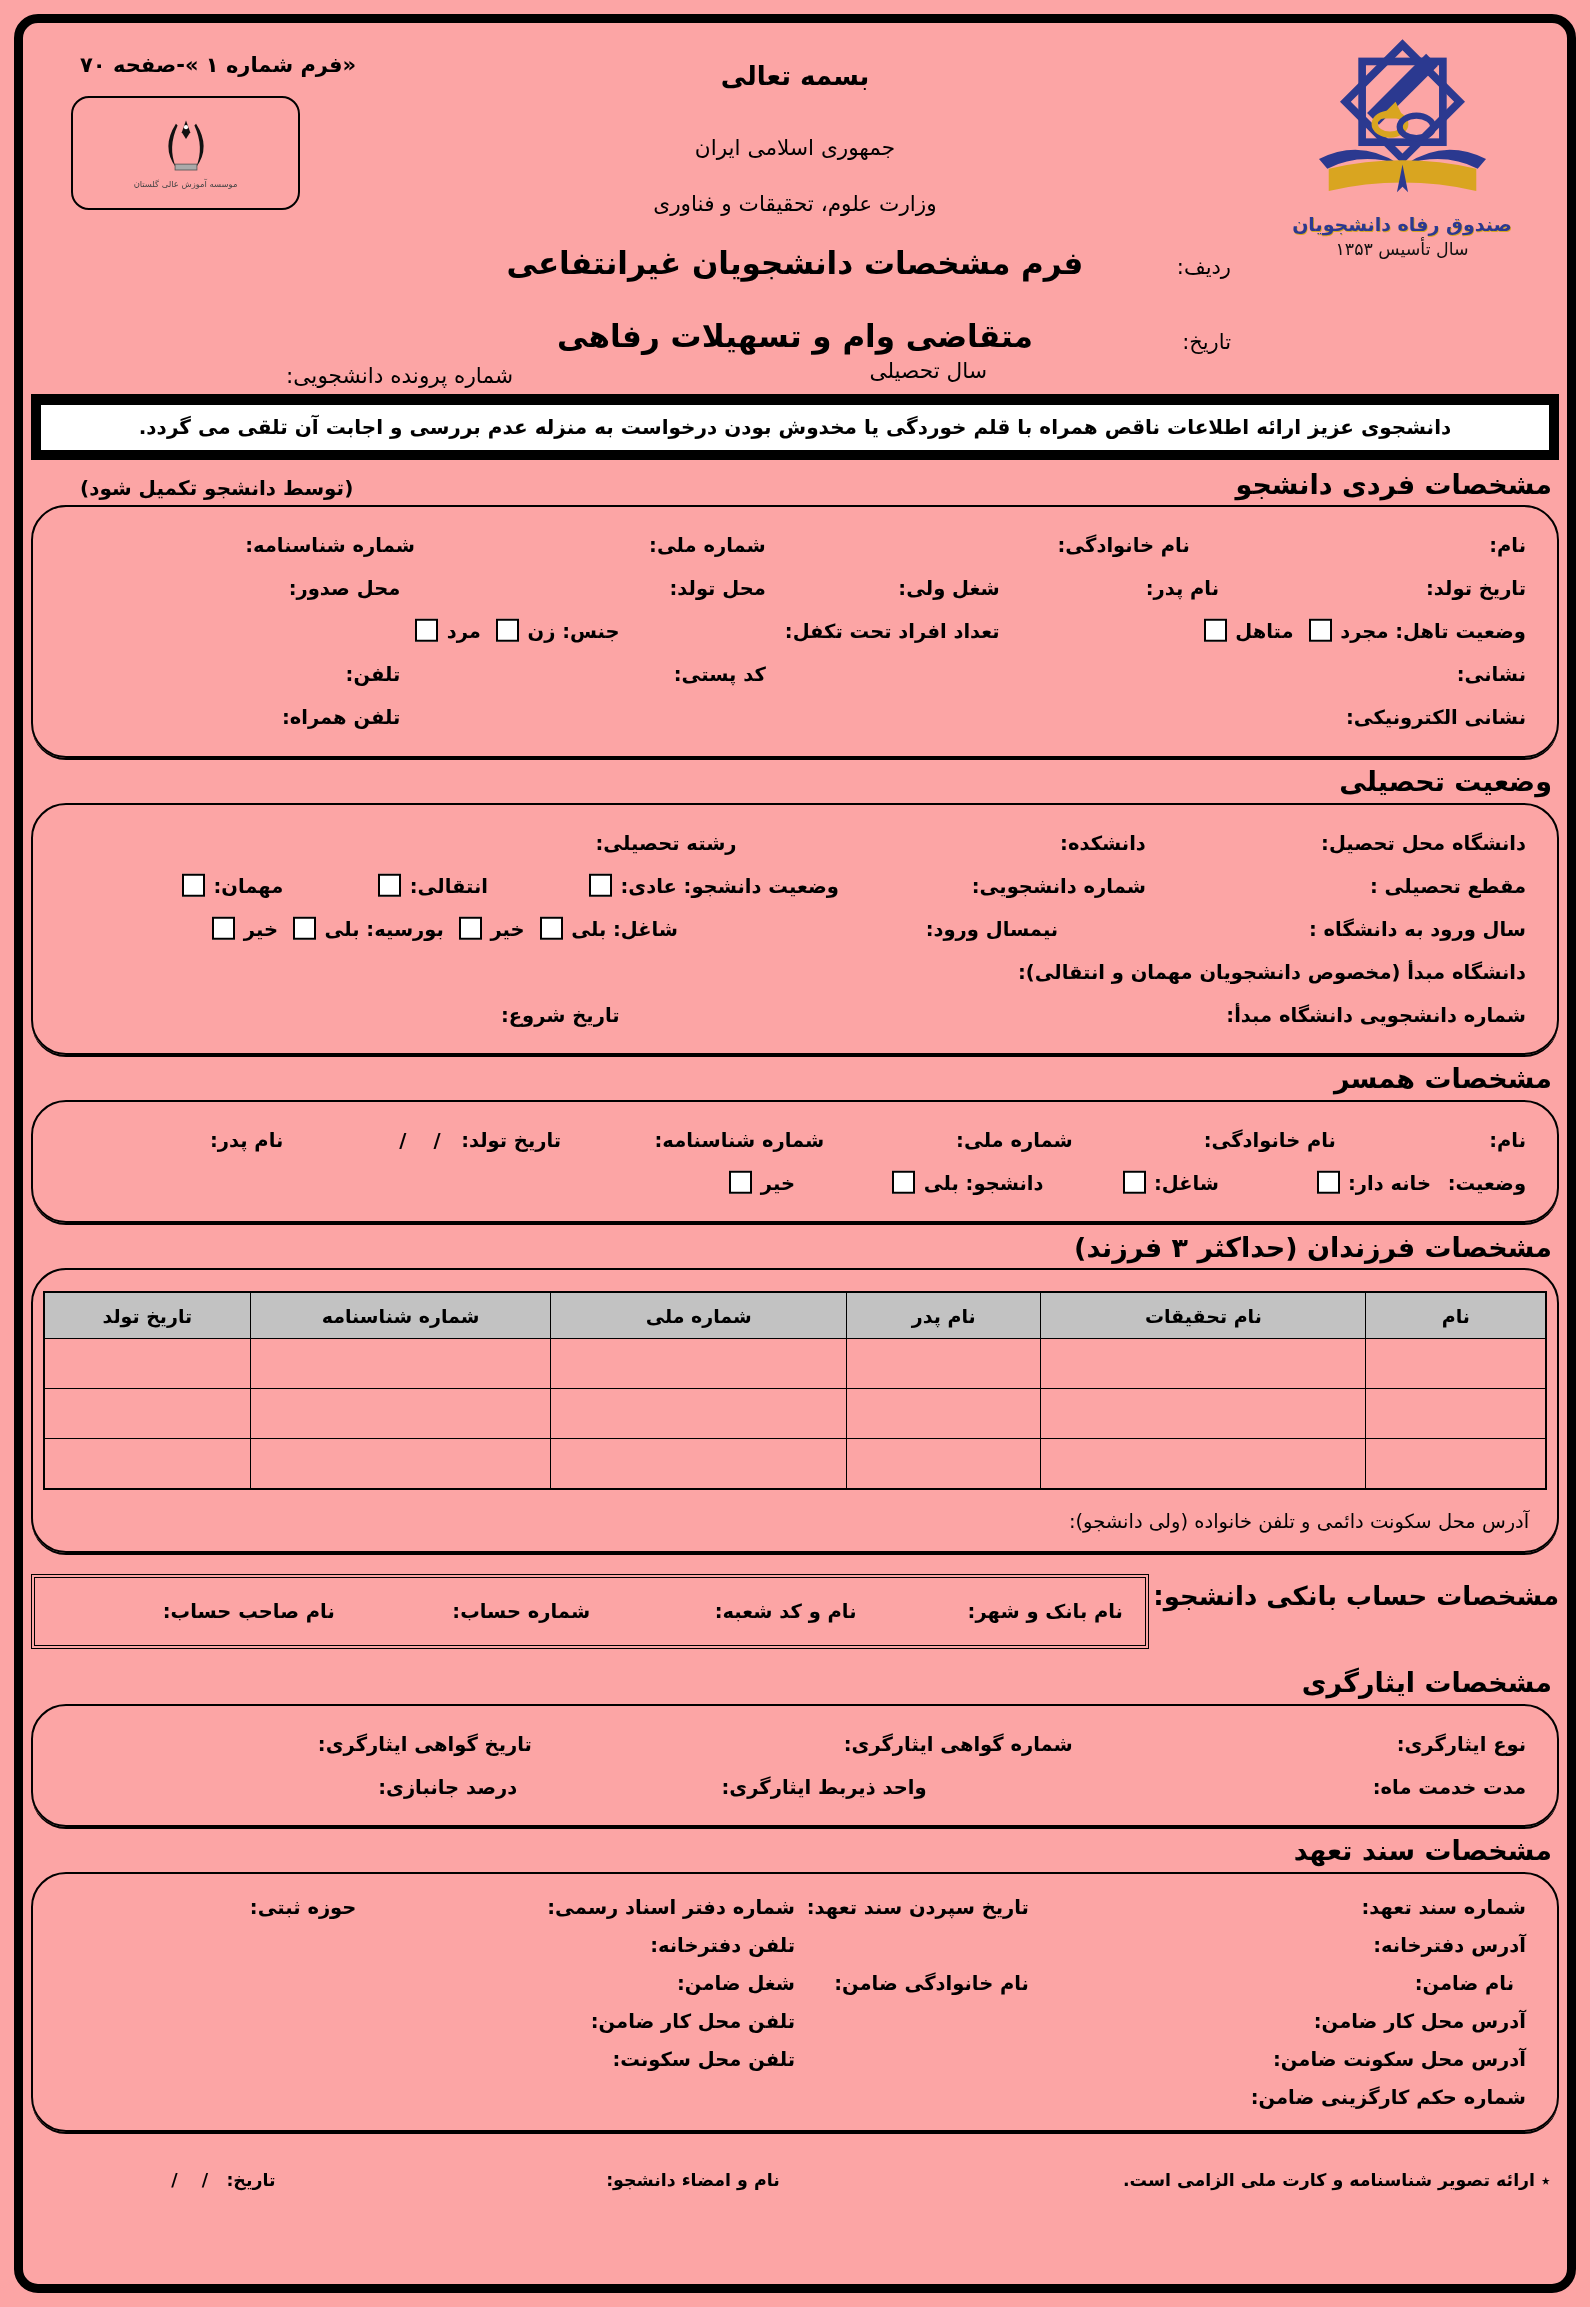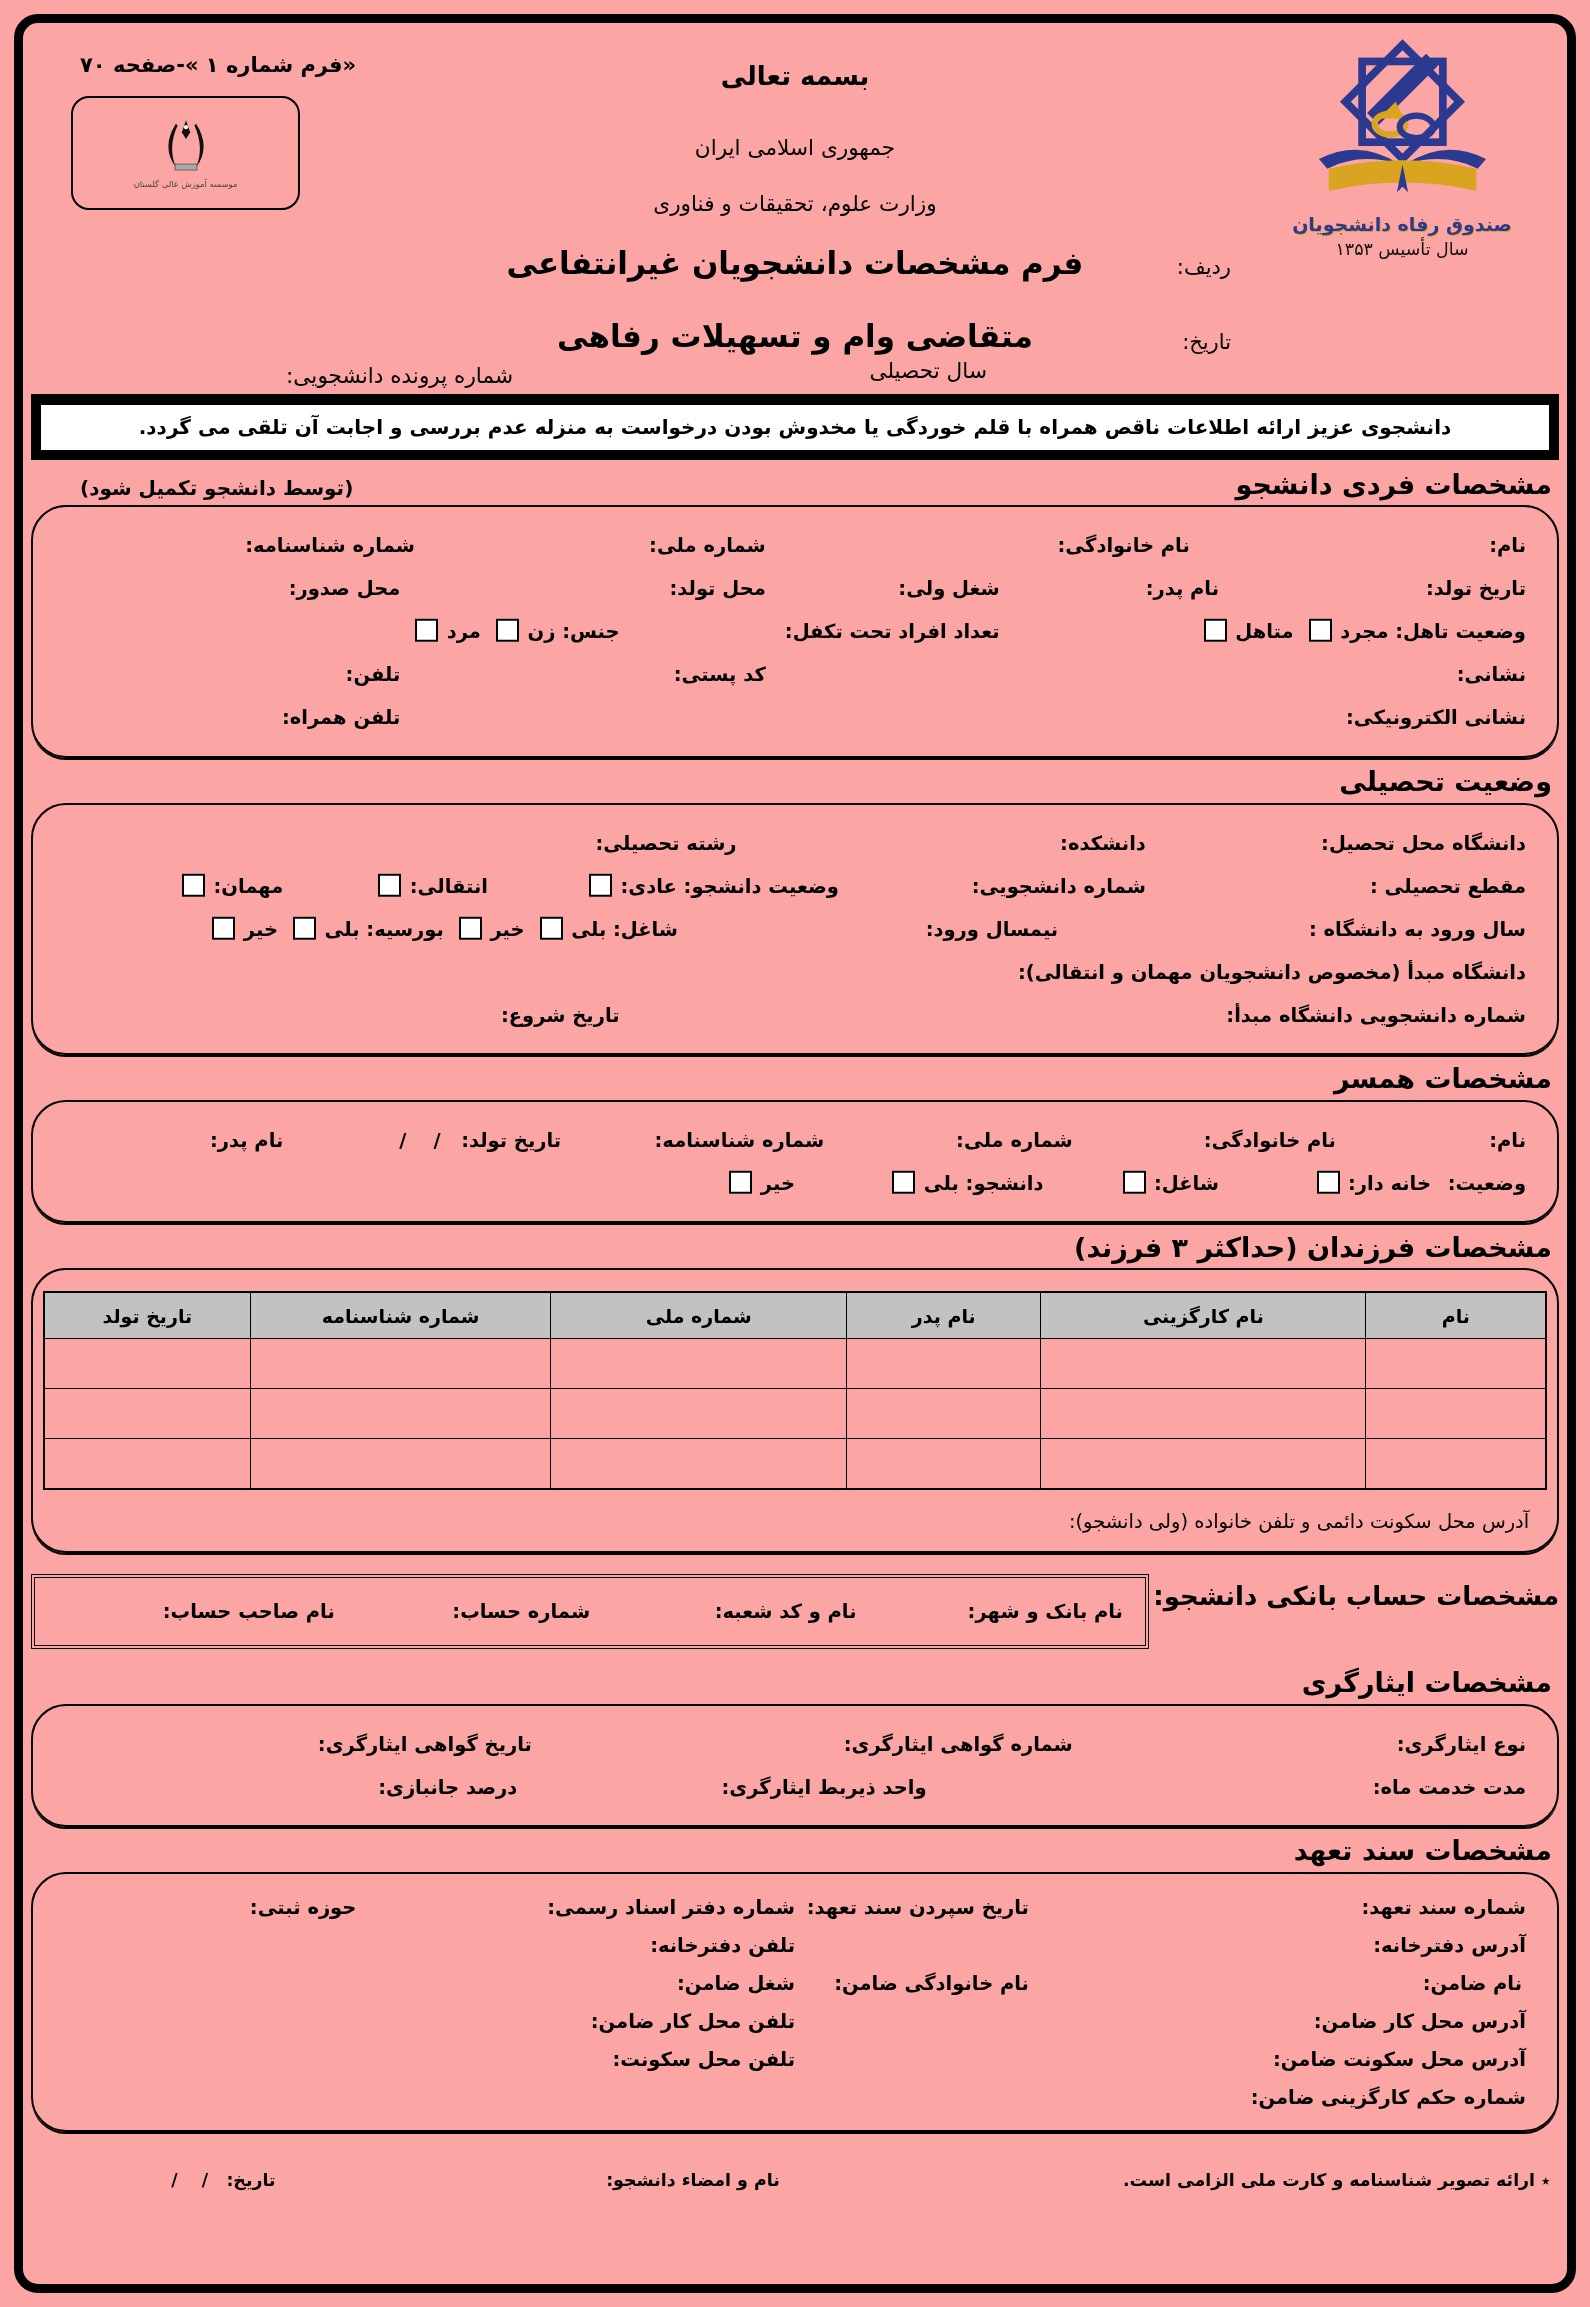--- a/index.html
+++ b/index.html
@@ -240,21 +240,21 @@
           <col style="width:11.7%">
             <col style="width:21.1%">
             <col style="width:12.6%">
           <col style="width:19.2%">
             <col style="width:19.5%">
             <col style="width:13.4%">
         </colgroup>
         <thead>
           <tr>
             <th>نام</th>
-            <th>نام کارگزینی</th>
+            <th>نام تحقیقات</th>
             <th>نام پدر</th>
             <th>شماره ملی</th>
             <th>شماره شناسنامه</th>
             <th>تاریخ تولد</th>
           </tr>
         </thead>
         <tbody>
           <tr>
             <td></td>
               <td></td>
@@ -318,21 +318,21 @@
         <span class="f" style="right:0">شماره سند تعهد:</span>
         <span class="f" style="right:34%">تاریخ سپردن سند تعهد:</span>
         <span class="f" style="right:50%">شماره دفتر اسناد رسمی:</span>
         <span class="f" style="right:80%">حوزه ثبتی:</span>
       </div>
       <div class="frow s">
         <span class="f" style="right:0">آدرس دفترخانه:</span>
         <span class="f" style="right:50%">تلفن دفترخانه:</span>
       </div>
       <div class="frow s">
-        <span class="f" style="right:4px">نام ضامن:</span>
+        <span class="f" style="right:12px">نام ضامن:</span>
         <span class="f" style="right:34%">نام خانوادگی ضامن:</span>
         <span class="f" style="right:50%">شغل ضامن:</span>
       </div>
       <div class="frow s">
         <span class="f" style="right:0">آدرس محل کار ضامن:</span>
         <span class="f" style="right:50%">تلفن محل کار ضامن:</span>
       </div>
       <div class="frow s">
         <span class="f" style="right:0">آدرس محل سکونت ضامن:</span>
         <span class="f" style="right:50%">تلفن محل سکونت:</span>

